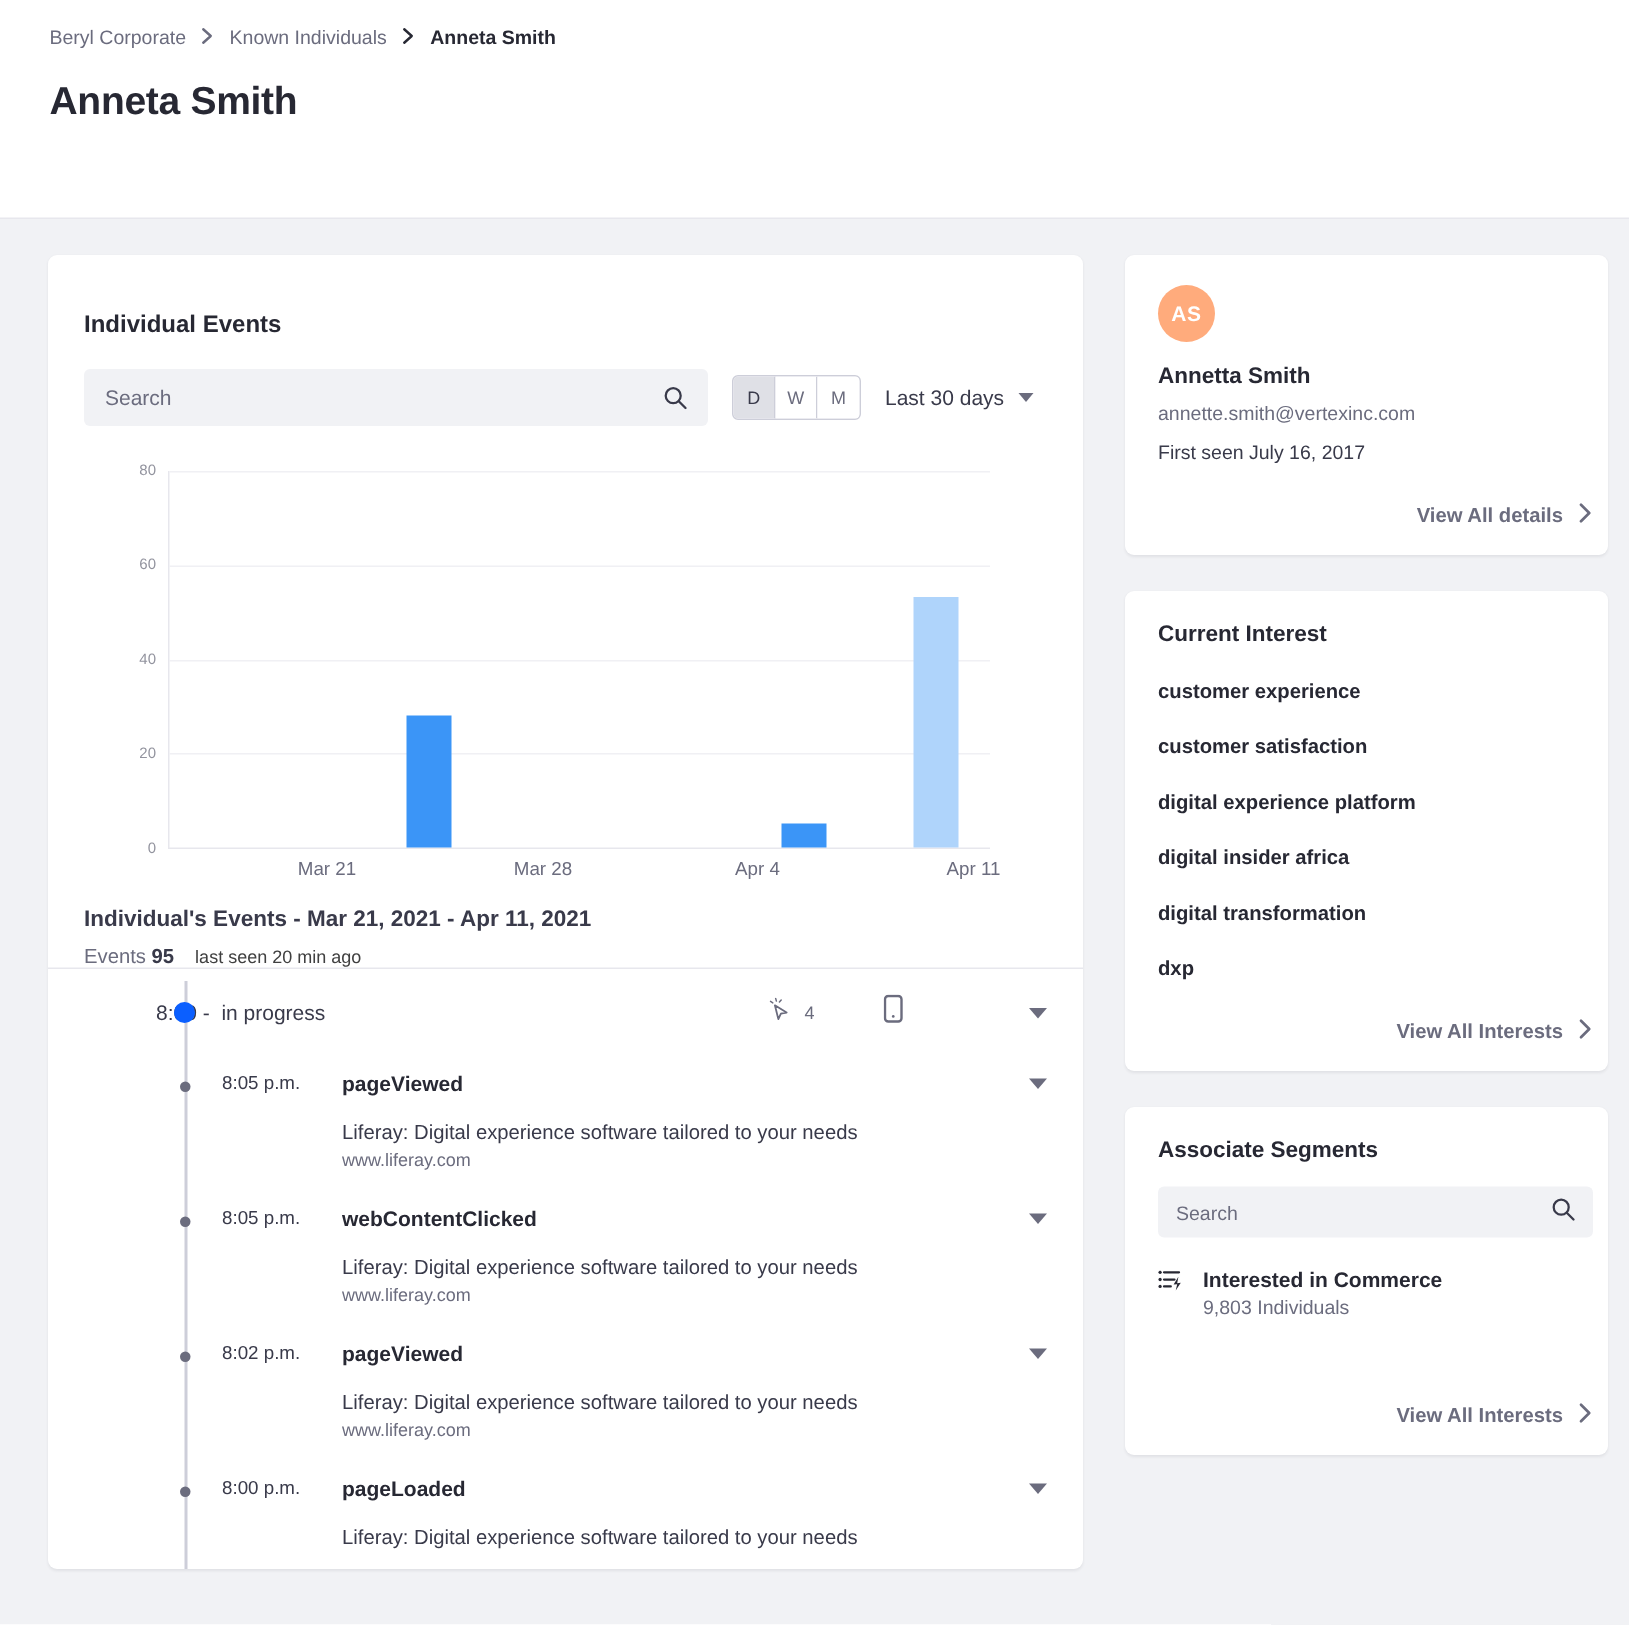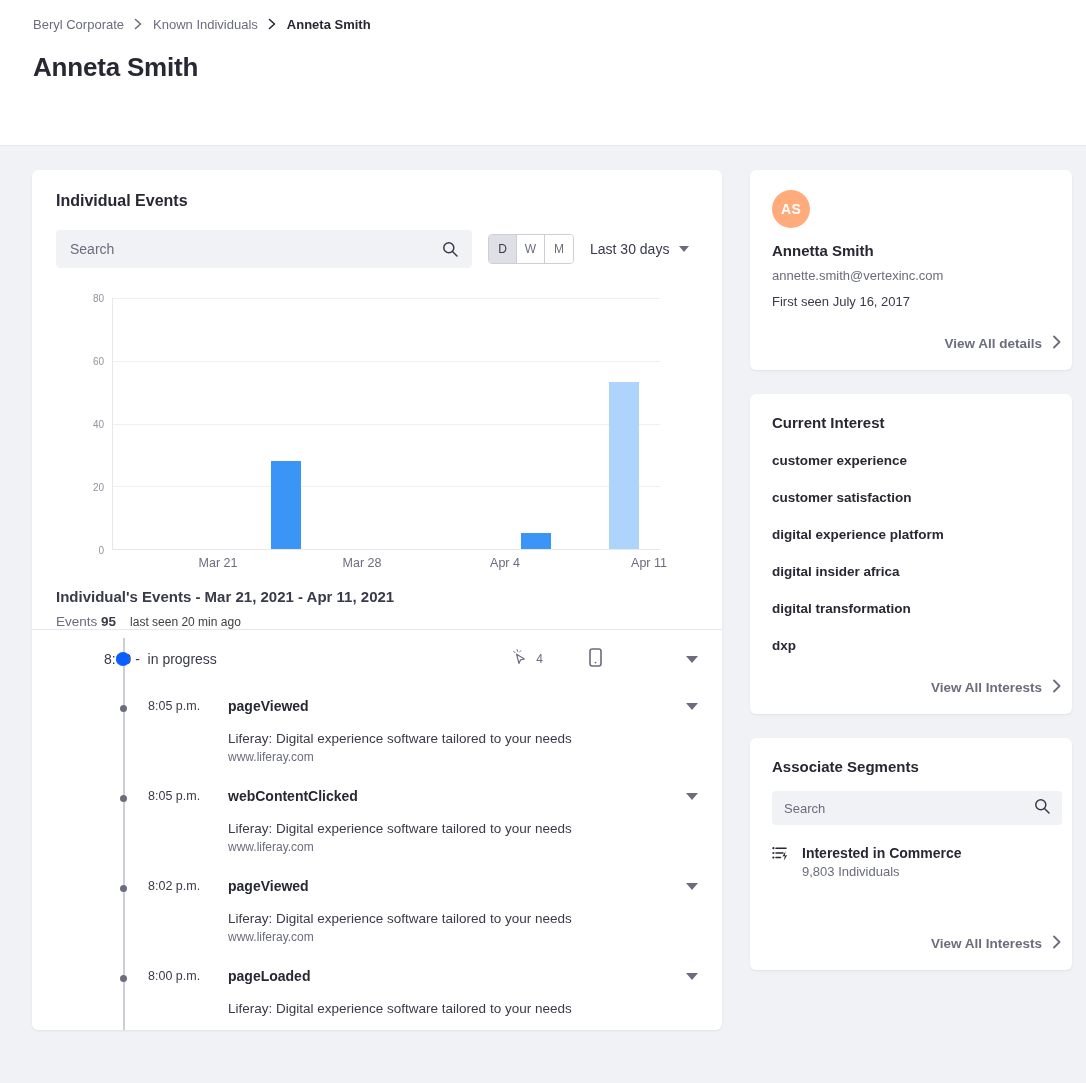--- a/index.html
+++ b/index.html
@@ -88,20 +88,21 @@
     border-radius: 6px;
     box-shadow: 0 1px 2px rgba(39,40,51,0.08);
   }
 
   
   .events-card { padding: 22px 24px 0 24px; position: relative; }
   .card-title {
     font-size: 16px;
     font-weight: bold;
     color: #272833;
+    margin-top: 16px;
   }
   .controls-row {
     display: flex;
     align-items: center;
     margin-top: 20px;
     gap: 16px;
   }
   .search-box {
     flex: 0 0 416px;
     height: 38px;

